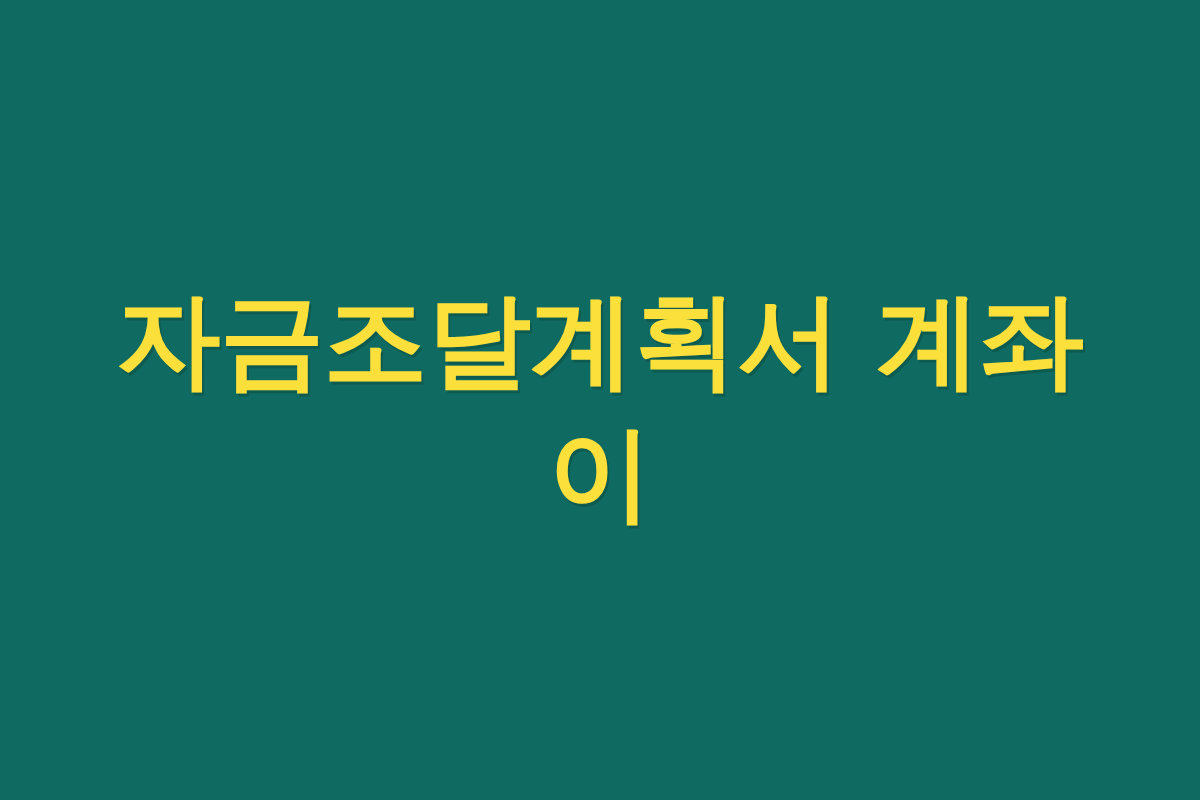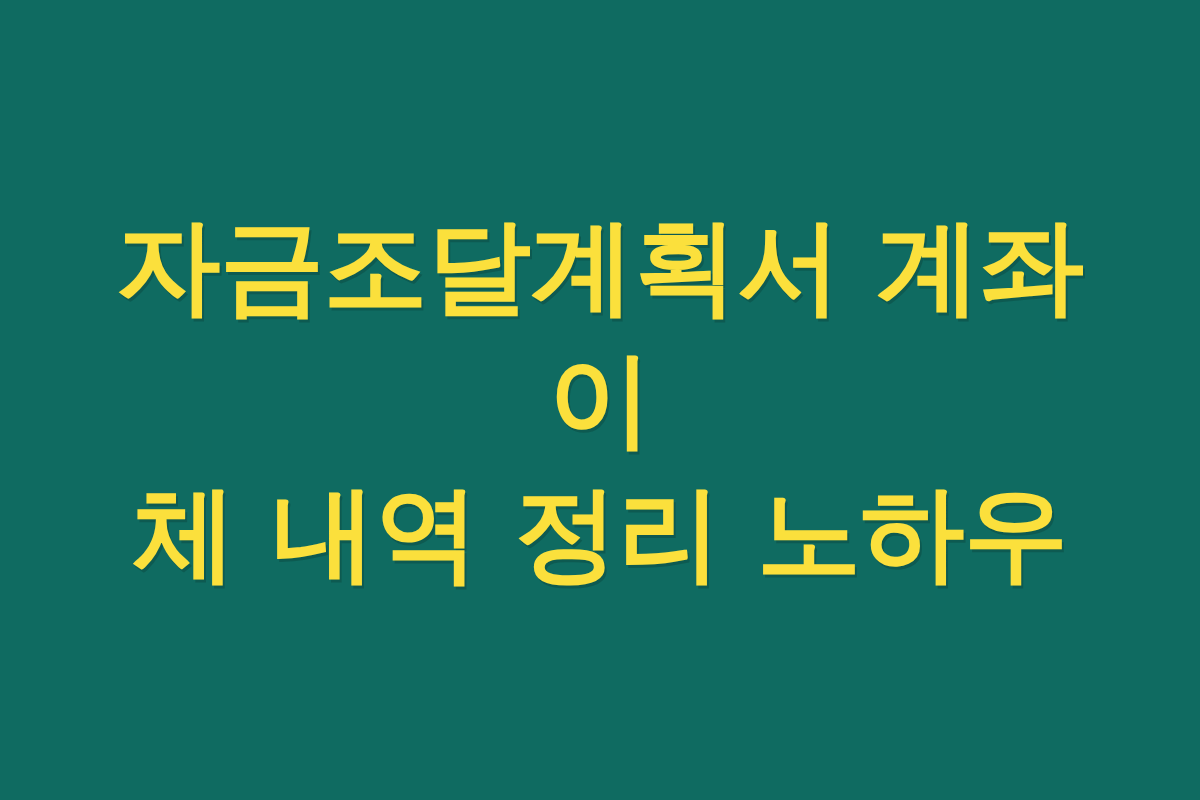--- a/index.html
+++ b/index.html
@@ -40,23 +40,23 @@
     letter-spacing: -0.5px;
     word-break: keep-all;
     overflow-wrap: break-word;
     text-shadow: 2px 3px 0 rgba(10, 70, 62, 0.45);
     -webkit-font-smoothing: antialiased;
   }
 
   
   #headline .line {
     display: block;
+    margin-top: 14px;
   }
 </style>
 </head>
 <body>
 
 <div id="banner">
   <h1 id="headline">
     <span class="line">자금조달계획서 계좌 이</span>
-    <span class="line">체 내역 정리 노하우</span>
   </h1>
 </div>
 
 </body></html>

